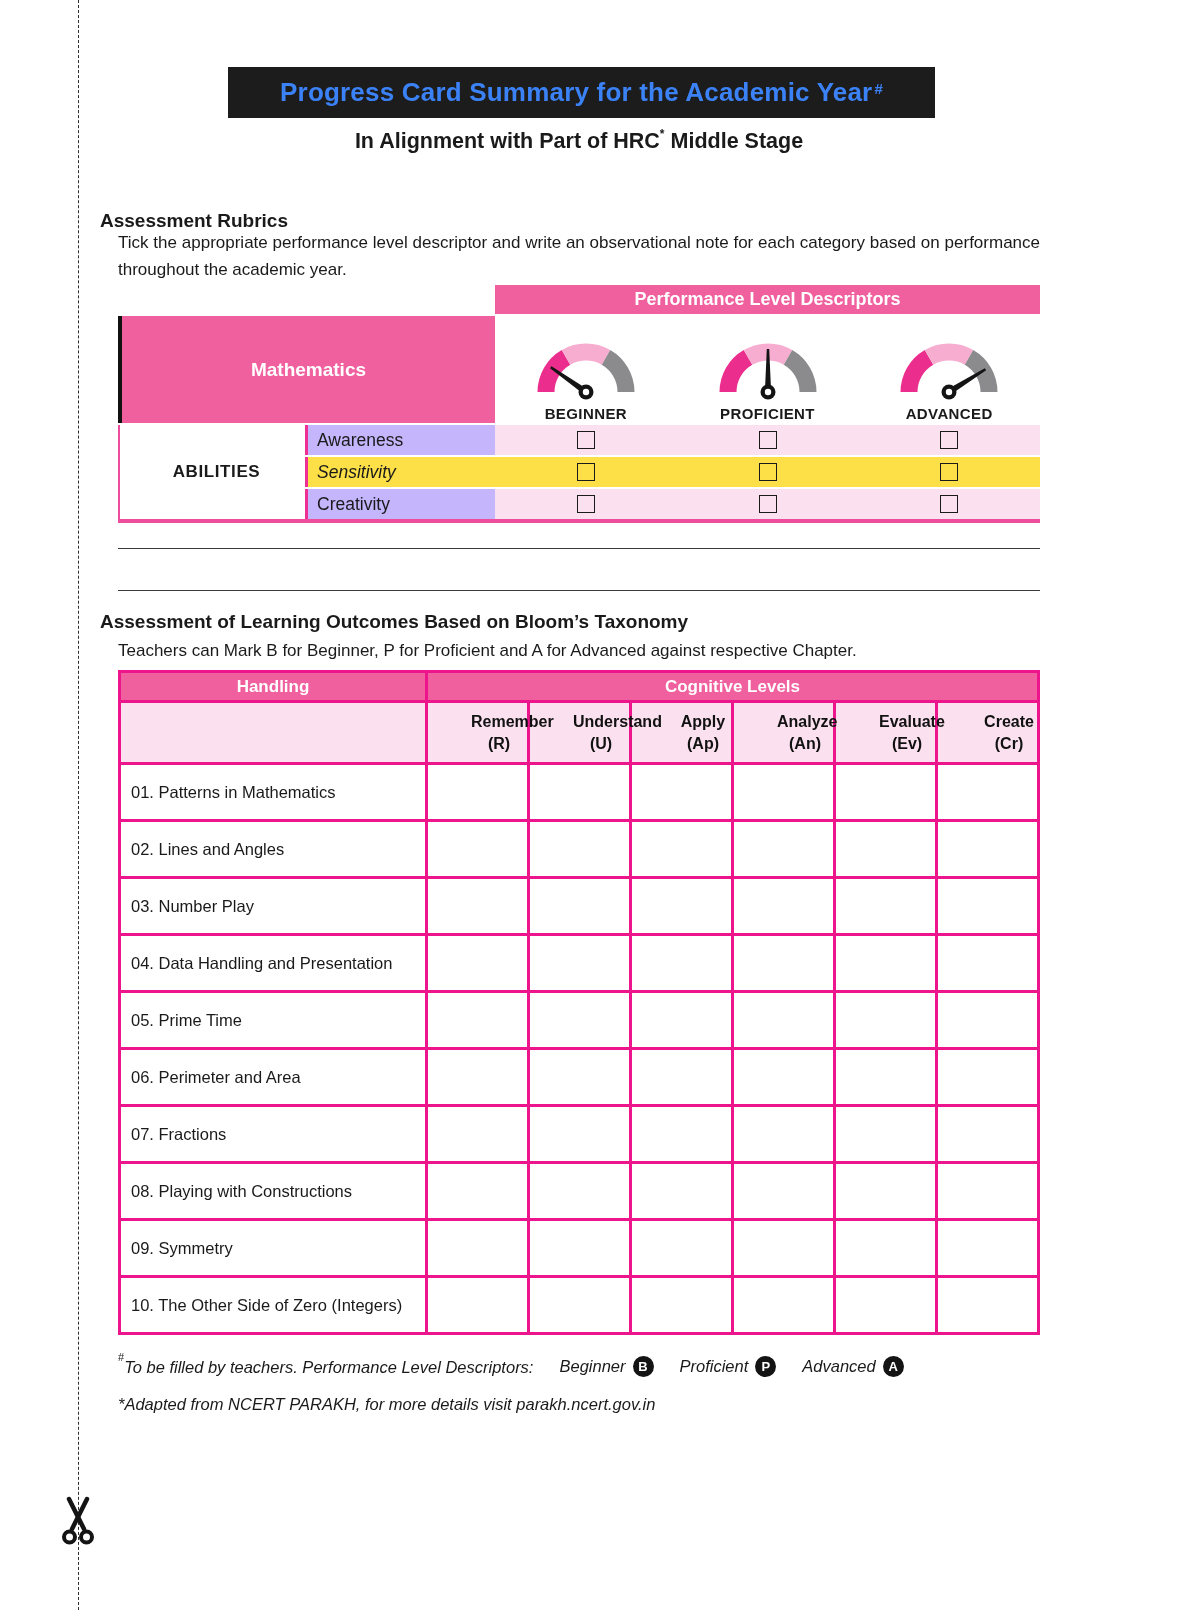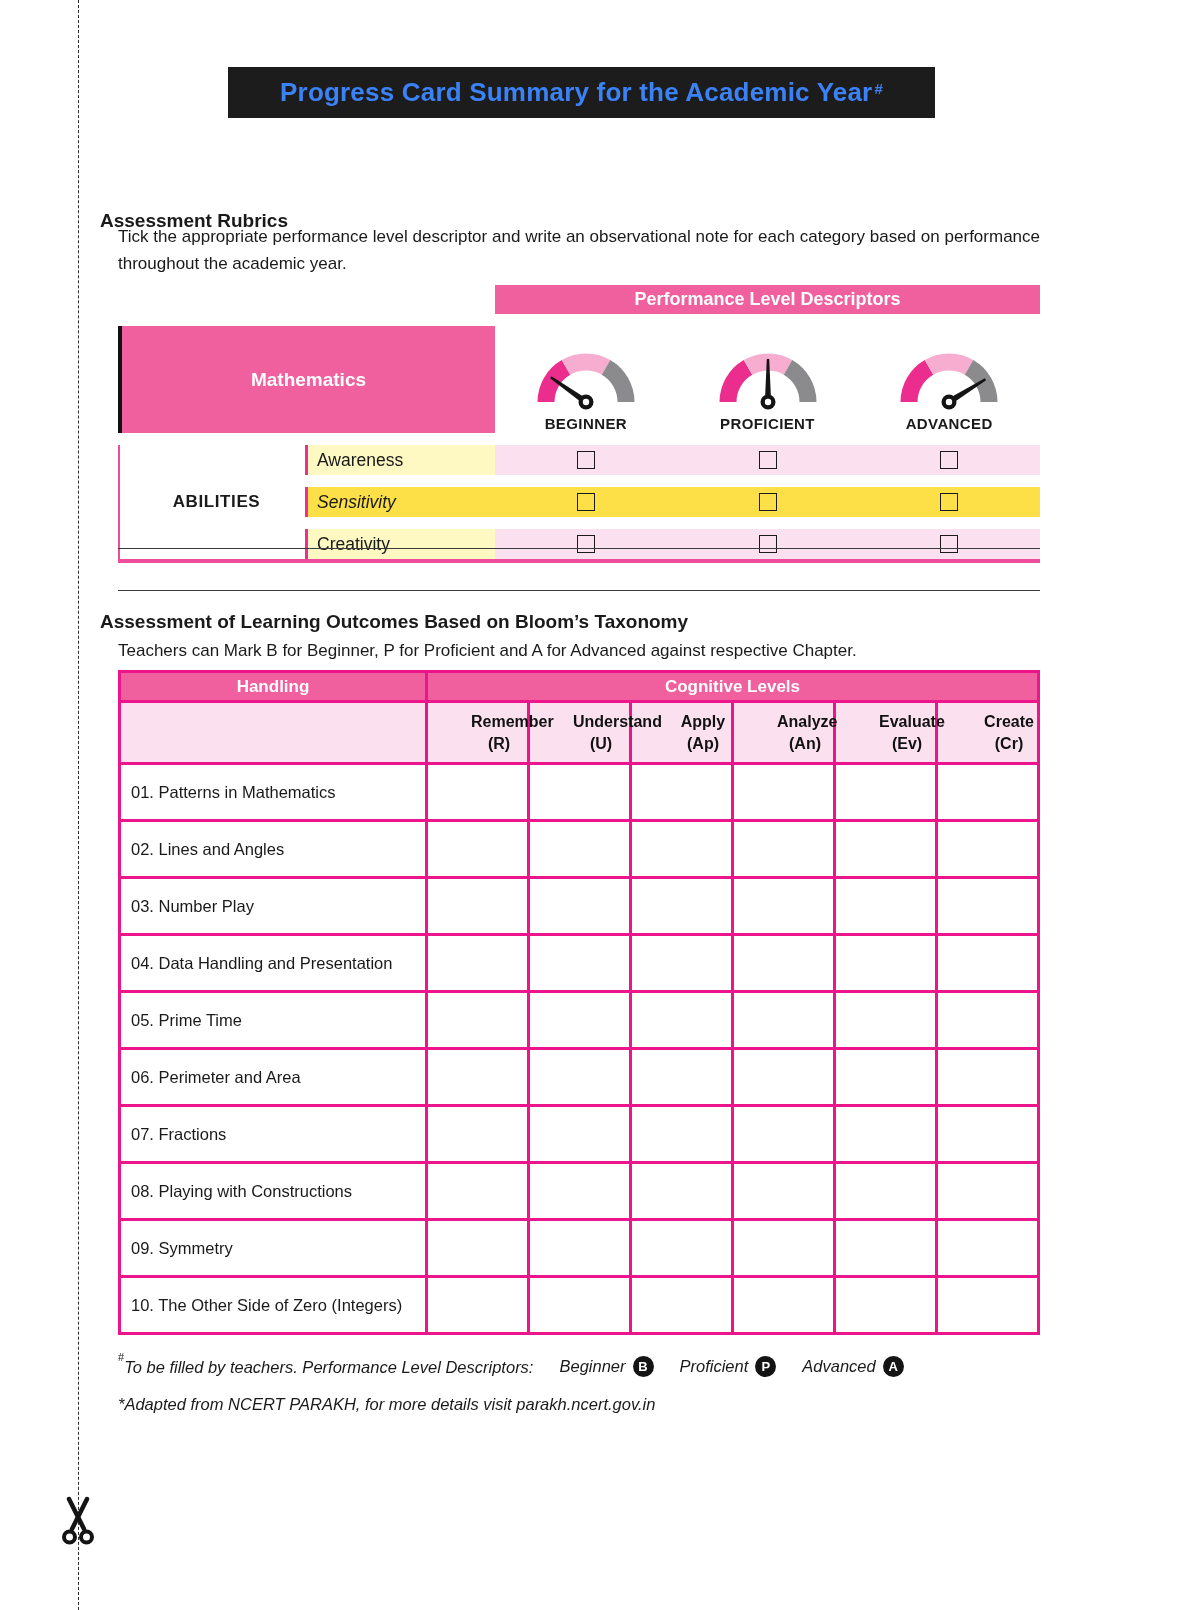--- a/index.html
+++ b/index.html
@@ -21,37 +21,37 @@
     font-size:21.5px; font-weight:bold; }
   .subtitle sup { font-size:12px; position:relative; top:-2px; }
 
   .sec-heading { position:absolute; left:100px; font-size:19px; font-weight:bold; }
   .sec-text { position:absolute; left:118px; width:922px; font-size:17px; line-height:26.5px;
     text-align:justify; }
 
   
   .rubric { position:absolute; left:118px; top:285px; width:922px;
     display:grid; grid-template-columns:187px 190px 545px; grid-auto-rows:auto;
-    row-gap:12px; background:#ffffff; border-bottom:4px solid #ee4c9c; }
+    row-gap:2px; background:#ffffff; border-bottom:4px solid #ee4c9c; }
   .r-empty { grid-column:1 / 3; height:29px; background:#ffffff; }
   .r-pld { grid-column:3; height:29px; background:#f0609e; color:#ffffff;
     display:flex; align-items:center; justify-content:center; font-size:18px; font-weight:bold; }
   .r-math { grid-column:1 / 3; height:107px; background:#f0609e; color:#ffffff;
     border-left:4px solid #111; display:flex; align-items:center; justify-content:center;
     font-size:19px; font-weight:bold; }
   .r-gauges { grid-column:3; height:107px; background:#ffffff; display:flex; }
   .gauge-cell { flex:1; display:flex; flex-direction:column; align-items:center; justify-content:flex-end; padding-bottom:1px; }
   .gauge-label { font-size:15px; font-weight:bold; letter-spacing:0.4px; margin-top:1px; }
   .r-abilities { grid-row:3 / 6; grid-column:1; background:#ffffff; border-left:2px solid #ee4c9c;
     display:flex; align-items:center; justify-content:center; font-size:17px; font-weight:bold;
     letter-spacing:0.6px;padding-left:8px; }
   .r-label { grid-column:2; height:30px; display:flex; align-items:center; padding-left:9px;
     font-size:17.5px; border-left:3px solid #ee2e92; }
   .r-boxes { grid-column:3; height:30px; display:flex; align-items:center; }
-  .bg-med { background:#fef9c3; }
+  .bg-med { background:#c4b5fd; }
   .bg-rowpink { background:#fbe1ef; }
   .bg-white { background:#fde047;font-style:italic; }
   .box-third { flex:1; display:flex; align-items:center; justify-content:center; }
   .checkbox { width:18px; height:18px; border:1.6px solid #1a1a1a; background:transparent; cursor:pointer; }
 
   .sep { position:absolute; left:118px; width:922px; border-top:1.3px solid #3a3a3a; }
 
   
   .bloom { position:absolute; left:118px; top:670px; width:922px; border-collapse:collapse;
     table-layout:fixed; }
@@ -83,23 +83,26 @@
 
 <div class="page">
 
   <div class="cut-line"></div>
 
   <div class="title-bar">
     <span>Progress Card Summary for the Academic Year</span>
       <sup>#</sup>
   </div>
 
+  <div class="subtitle">
+    <span>In Alignment with Part of HRC</span><sup>*</sup><span> Middle Stage</span>
+  </div>
 
   <div class="sec-heading" style="top:210px">Assessment Rubrics</div>
-  <div class="sec-text" style="top:224px">Tick the appropriate performance level descriptor and write an observational note for each category based on performance throughout the academic year.</div>
+  <div class="sec-text" style="top:230px">Tick the appropriate performance level descriptor and write an observational note for each category based on performance throughout the academic year.</div>
 
   <div class="rubric">
     <div class="r-empty"></div>
     <div class="r-pld">Performance Level Descriptors</div>
 
     <div class="r-math">Mathematics</div>
 
     <div class="r-gauges">
       <div class="gauge-cell">
         <svg width="120" height="76" viewBox="0 0 120 76">

